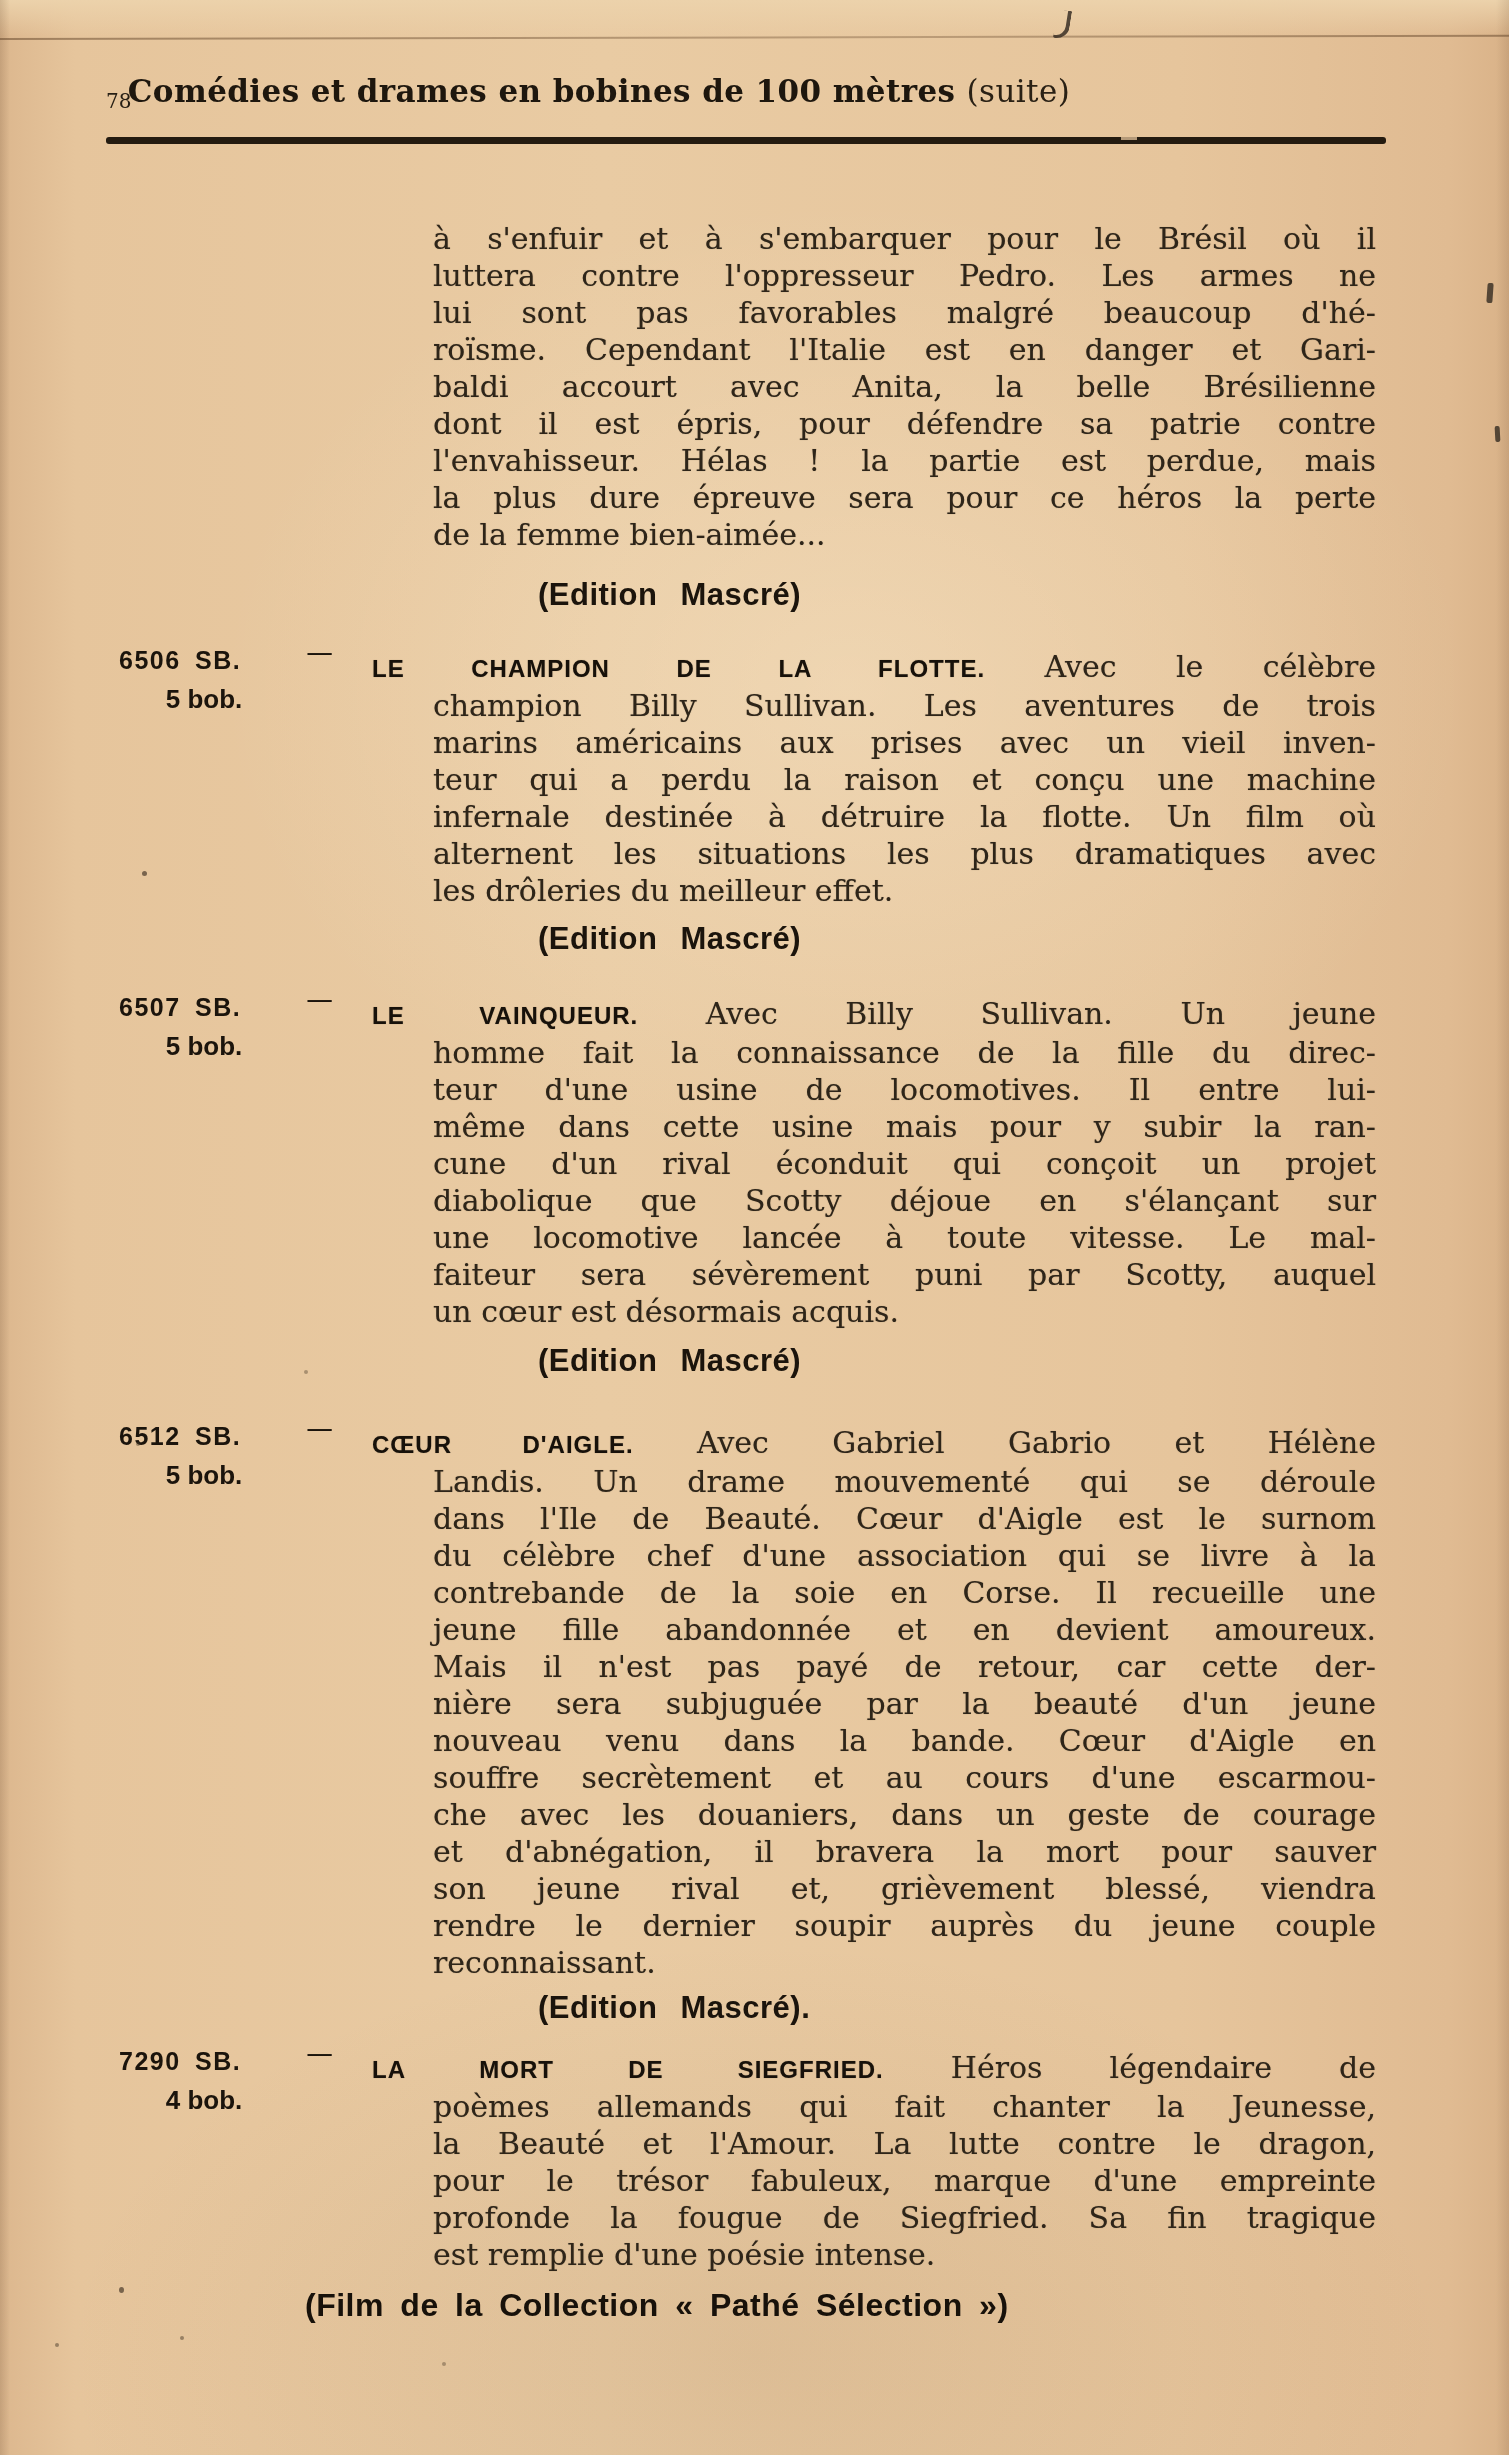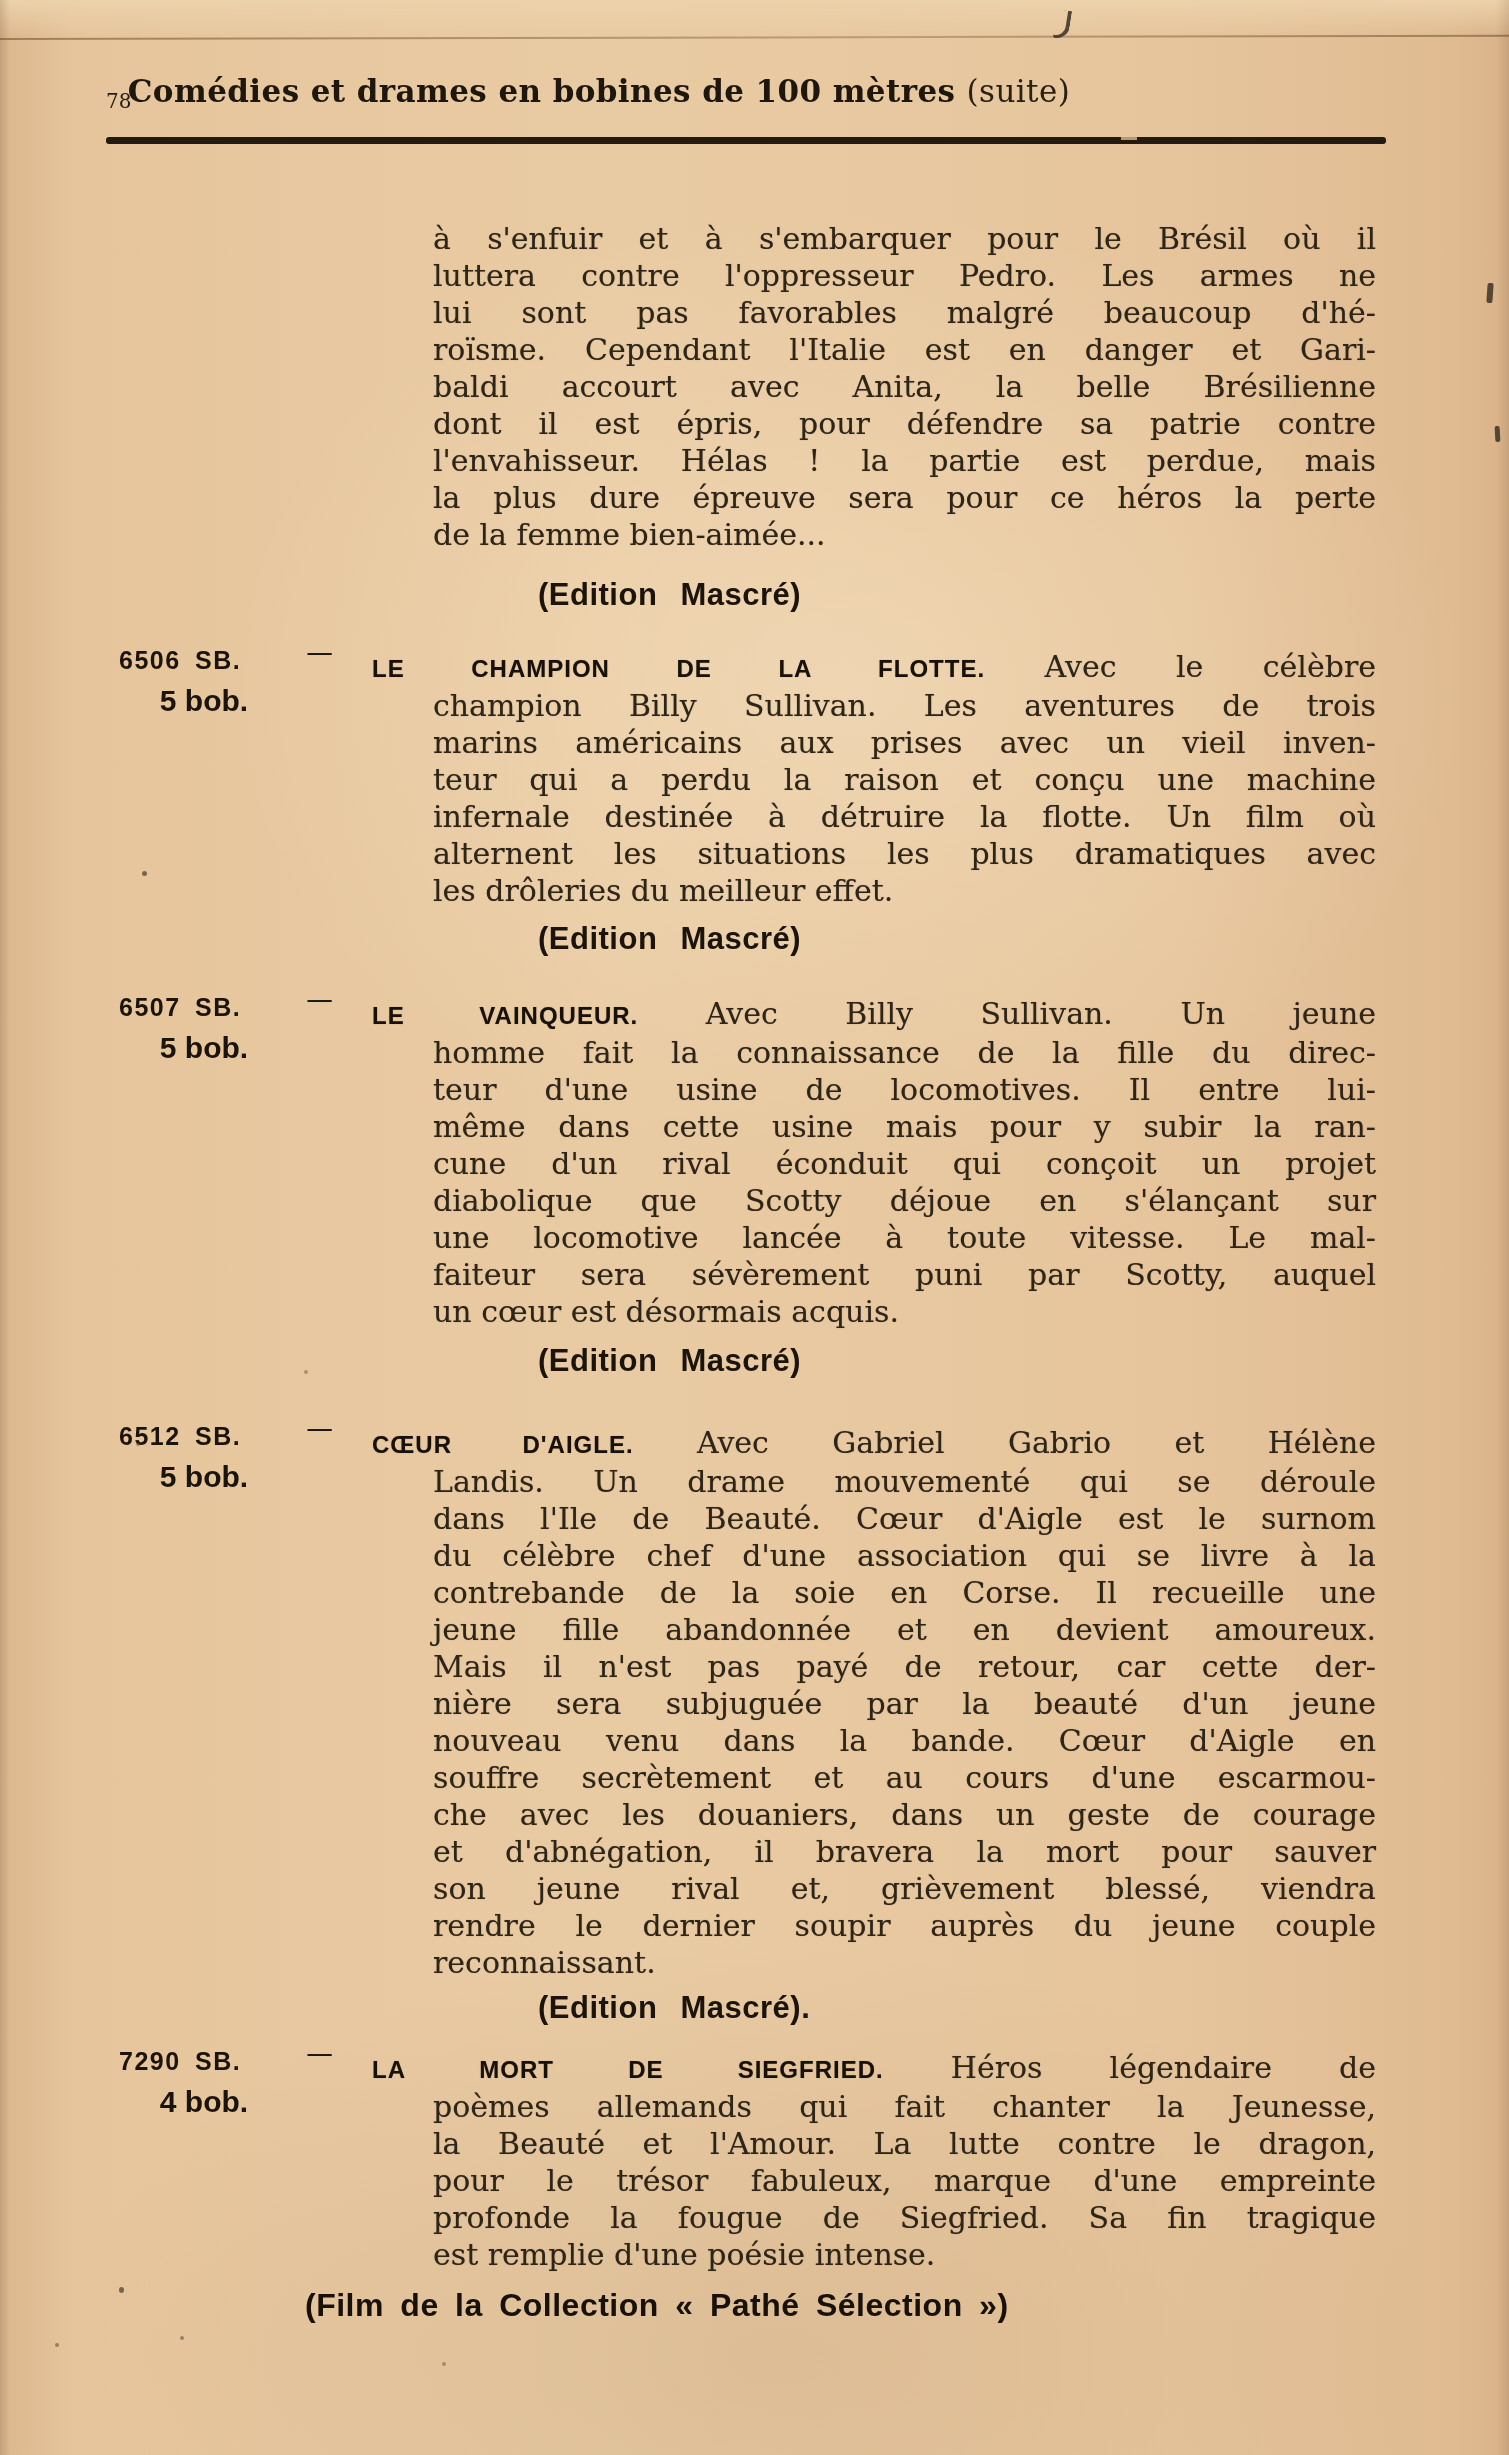--- a/index.html
+++ b/index.html
@@ -66,21 +66,21 @@
 
   .num {
     position:absolute; left:-314px; top:-2px; width:188px;
     font-family:"Liberation Sans", sans-serif; font-weight:bold;
     font-size:25px; letter-spacing:1.5px; word-spacing:6px; color:#1b140c;
     text-align:left; white-space:nowrap;
   }
   .bob {
     position:absolute; left:-314px; top:36px; width:170px;
     font-family:"Liberation Sans", sans-serif; font-weight:bold;
-    font-size:30px; color:#1b140c; text-align:center; white-space:nowrap;
+    font-size:26px; color:#1b140c; text-align:center; white-space:nowrap;
   }
   .dash {
     position:absolute; left:-127px; top:-4px;
     font-weight:bold; color:#1b140c;
     display:inline-block; transform:scaleX(1.7); transform-origin:left center;
   }
   .title {
     font-family:"Liberation Sans", sans-serif; font-weight:bold;
     font-size:24px; letter-spacing:1px; word-spacing:9px; color:#17110a;
   }

